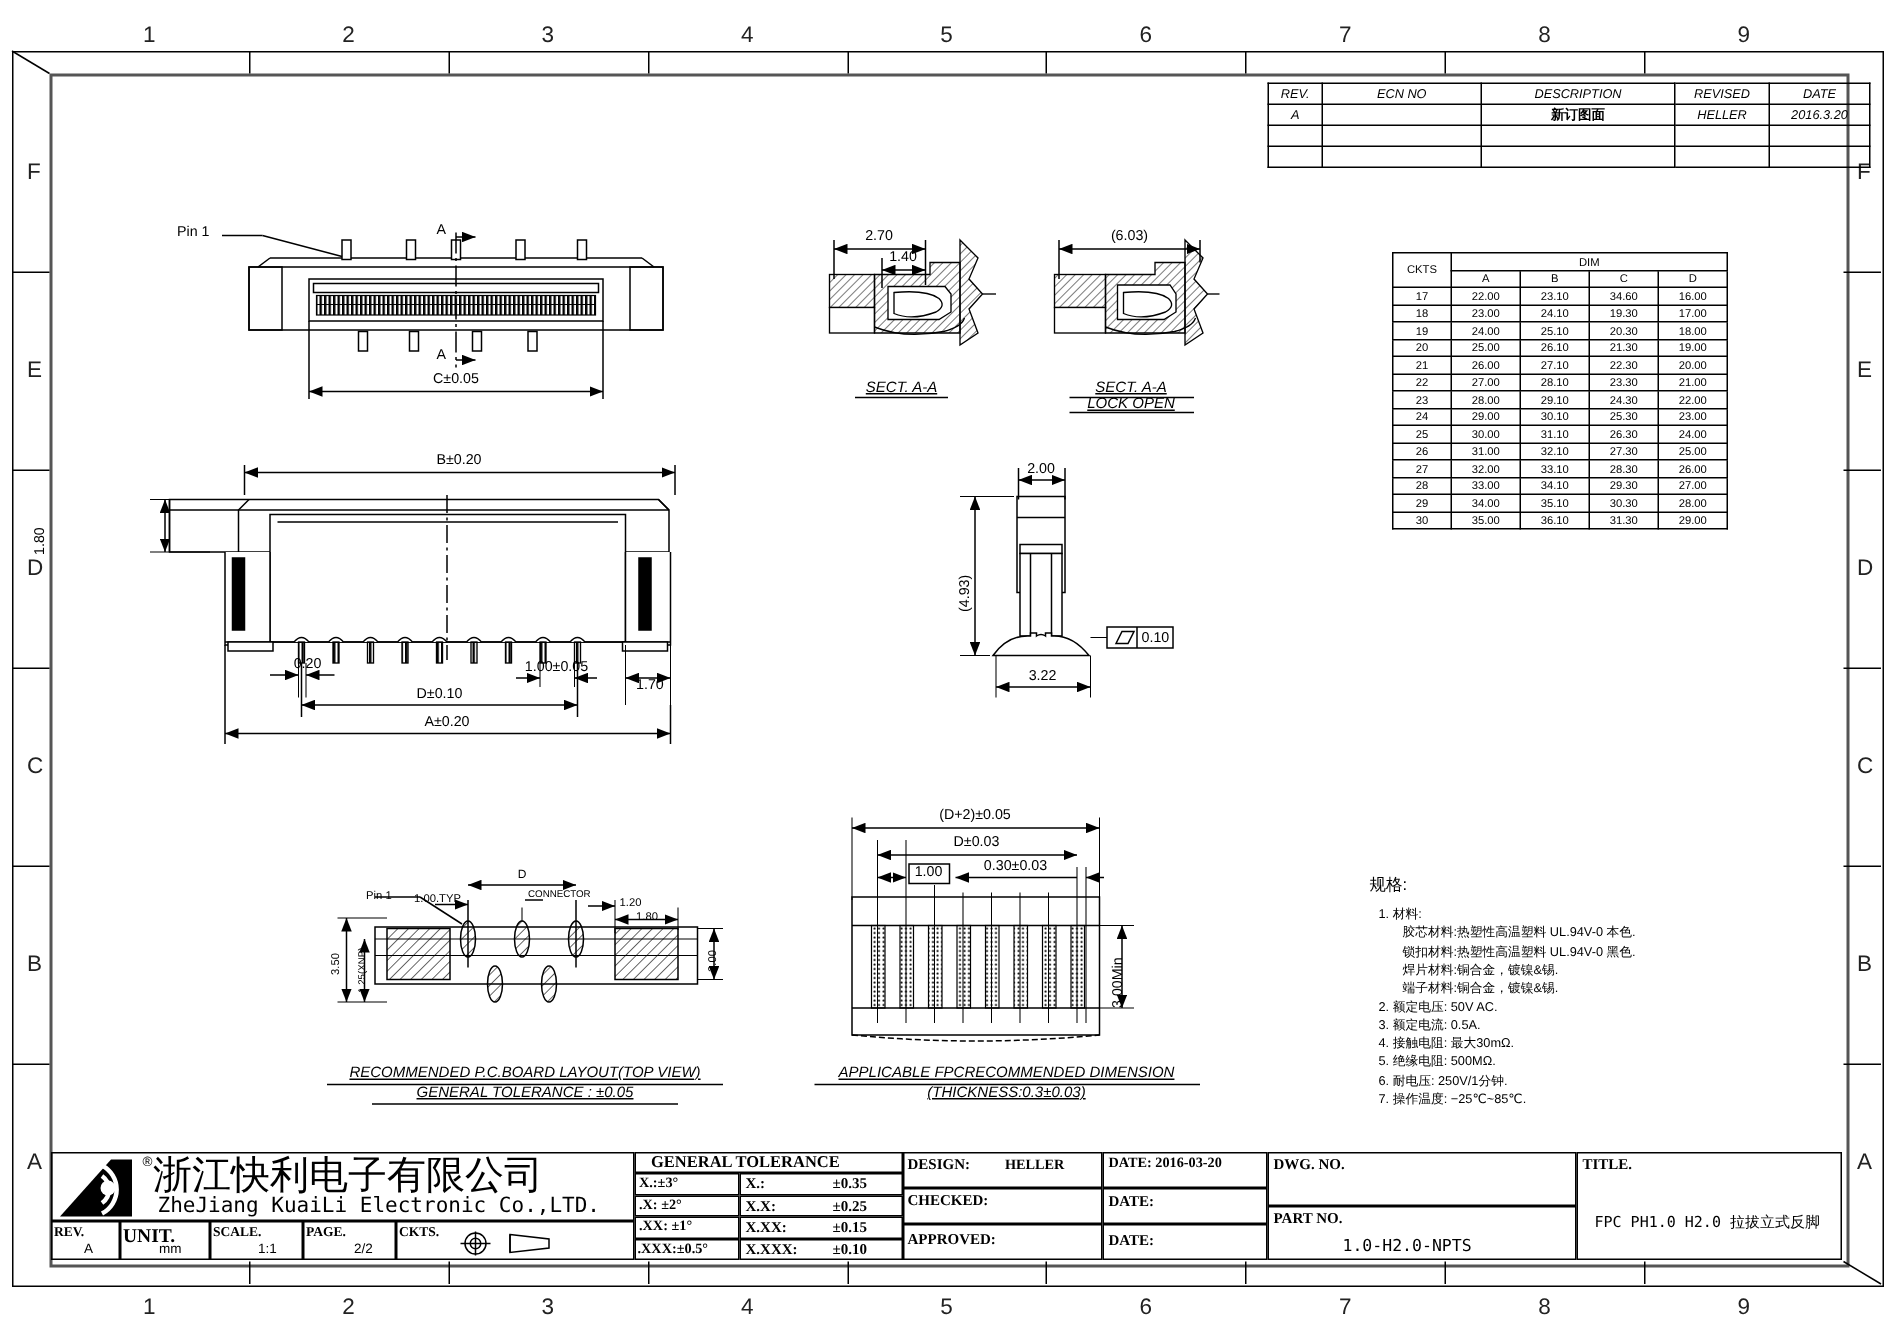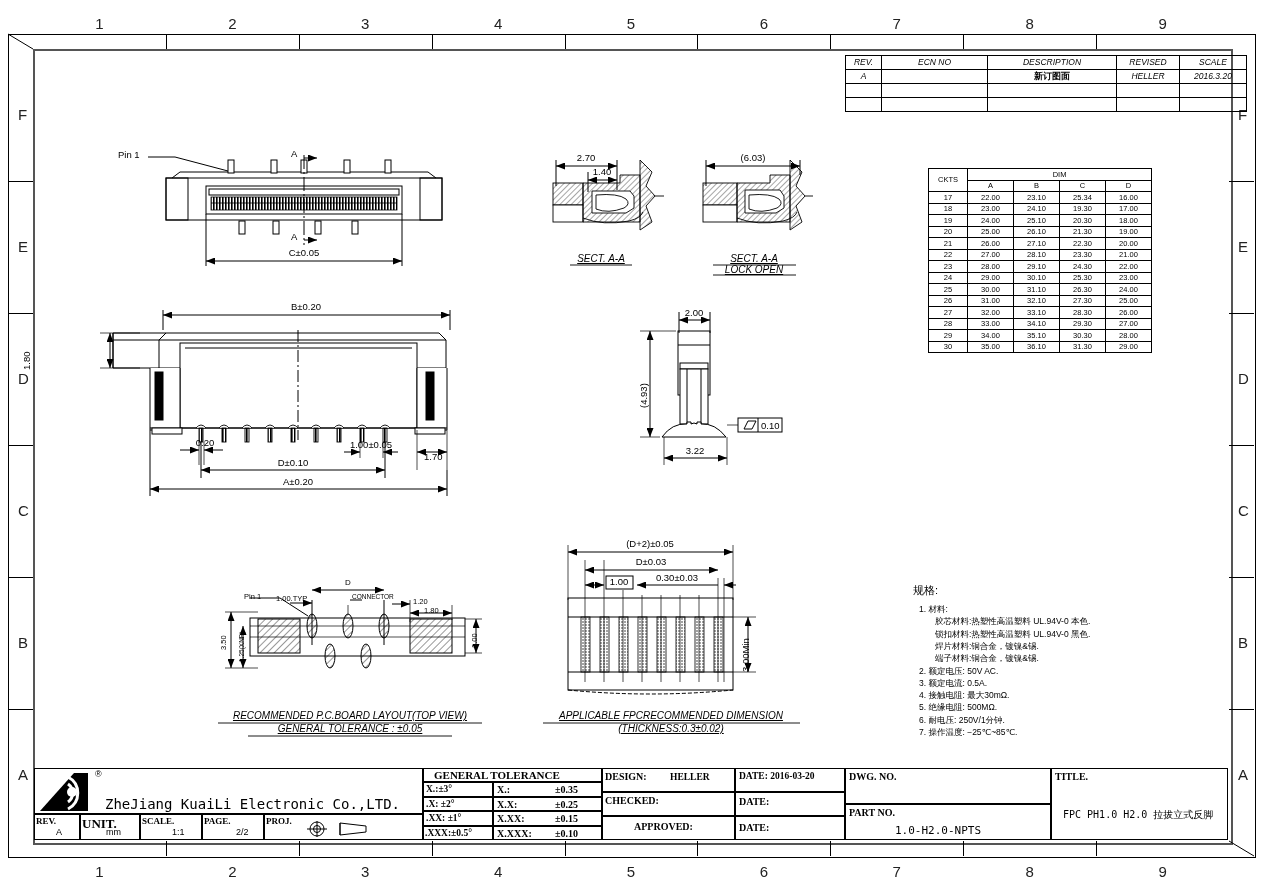--- a/index.html
+++ b/index.html
@@ -128,21 +128,21 @@
     <div class="ln h" style="left:1229px;top:709px;width:25px"></div>
   </div>
 
 <table class="grid" id="revTable">
   <tbody>
       <tr>
     <td class="hd" style="width:35px">REV.</td>
     <td class="hd" style="width:105px">ECN NO</td>
     <td class="hd" style="width:128px">DESCRIPTION</td>
     <td class="hd" style="width:62px">REVISED</td>
-    <td class="hd" style="width:66px">SCALE</td>
+    <td class="hd" style="width:66px">DATE</td>
   </tr>
   <tr>
     <td>A</td>
     <td></td>
     <td class="cn">新订图面</td>
     <td>HELLER</td>
     <td>2016.3.20</td>
   </tr>
   <tr>
     <td></td>
@@ -172,21 +172,21 @@
     <td class="dv">B</td>
     <td class="dv">C</td>
     <td class="dv">D</td>
   </tr>
   </tbody>
     <tbody id="dimBody">
       <tr>
         <td class="ck">17</td>
         <td class="dv">22.00</td>
         <td class="dv">23.10</td>
-        <td class="dv">25.34</td>
+        <td class="dv">34.60</td>
         <td class="dv">16.00</td>
       </tr>
       <tr>
         <td class="ck">18</td>
         <td class="dv">23.00</td>
         <td class="dv">24.10</td>
         <td class="dv">19.30</td>
         <td class="dv">17.00</td>
       </tr>
       <tr>
@@ -599,21 +599,21 @@
 <div class="txt" style="left:471px;top:648px;font-size:7.5px;transform:rotate(-90deg);transform-origin:left top">2.00</div>
 <div class="txt capt ctr" style="left:350px;top:711px">RECOMMENDED  P.C.BOARD  LAYOUT(TOP  VIEW)</div>
 <div class="txt capt ctr" style="left:350px;top:724px">GENERAL  TOLERANCE  :  ±0.05</div>
 
 <div class="txt dimtxt ctr" style="left:650px;top:539px">(D+2)±0.05</div>
 <div class="txt dimtxt ctr" style="left:651px;top:557px">D±0.03</div>
 <div class="txt dimtxt ctr" style="left:619px;top:577px">1.00</div>
 <div class="txt dimtxt ctr" style="left:677px;top:573px">0.30±0.03</div>
 <div class="txt dimtxt" style="left:741px;top:672px;transform:rotate(-90deg);transform-origin:left top">3.00Min</div>
 <div class="txt capt ctr" style="left:671px;top:711px">APPLICABLE  FPCRECOMMENDED  DIMENSION</div>
-<div class="txt capt ctr" style="left:671px;top:724px">(THICKNESS:0.3±0.02)</div>
+<div class="txt capt ctr" style="left:671px;top:724px">(THICKNESS:0.3±0.03)</div>
 
 <div class="abs" id="spec">
   <div class="hdr">规格:</div>
   <div style="padding-left:6px">
     <div>
       <span>1.&nbsp;</span><span>材料:</span>
     </div>
     <div class="sub" style="padding-left:16px">胶芯材料:热塑性高温塑料 UL.94V-0 本色.</div>
     <div class="sub" style="padding-left:16px">锁扣材料:热塑性高温塑料 UL.94V-0 黑色.</div>
     <div class="sub" style="padding-left:16px">焊片材料:铜合金，镀镍&amp;锡.</div>
@@ -630,40 +630,41 @@
 <div class="abs" id="tb">
 
   <div class="cell" style="left:0;top:0;width:389px;height:46px"></div>
   <svg class="abs" style="left:4px;top:3px;width:60px;height:42px">
     <polygon points="2,40 36,2 50,2 50,40" fill="#000"></polygon>
     <path d="M30 6 a18 18 0 0 1 0 32" fill="none" stroke="#fff" stroke-width="3"></path>
     <path d="M30 13 a11 11 0 0 1 0 18" fill="none" stroke="#fff" stroke-width="3"></path>
     <circle cx="34" cy="21" r="5" fill="#fff"></circle>
   </svg>
   <div class="txt" style="left:61px;top:2px;font-size:9px">®</div>
+  <div class="txt" style="left:68px;top:2px;font-size:26px">浙江快利电子有限公司</div>
   <div class="txt mono" style="left:71px;top:29px;font-size:14px">ZheJiang KuaiLi Electronic Co.,LTD.</div>
 
   <div class="cell" style="left:0;top:46px;width:46px;height:26px"></div>
   <div class="lbl" style="left:2px;top:48px;font-size:9px">REV.</div>
   <div class="val" style="left:22px;top:59px;font-size:9px">A</div>
 
   <div class="cell" style="left:46px;top:46px;width:60px;height:26px"></div>
   <div class="lbl" style="left:48px;top:48px;font-size:13px">UNIT.</div>
   <div class="val ital" style="left:72px;top:59px;font-size:9px">mm</div>
 
   <div class="cell" style="left:106px;top:46px;width:62px;height:26px"></div>
   <div class="lbl" style="left:108px;top:48px;font-size:9px">SCALE.</div>
   <div class="val ital" style="left:138px;top:59px;font-size:9px">1:1</div>
 
   <div class="cell" style="left:168px;top:46px;width:62px;height:26px"></div>
   <div class="lbl" style="left:170px;top:48px;font-size:9px">PAGE.</div>
   <div class="val ital" style="left:202px;top:59px;font-size:9px">2/2</div>
 
   <div class="cell" style="left:230px;top:46px;width:159px;height:26px"></div>
-  <div class="lbl" style="left:232px;top:48px;font-size:9px">PROJ.</div>
+  <div class="lbl" style="left:232px;top:48px;font-size:9px">CKTS.</div>
   <svg class="abs" style="left:272px;top:52px;width:86px;height:18px">
     <circle cx="11" cy="9" r="7" fill="none" stroke="#000"></circle>
     <circle cx="11" cy="9" r="3.5" fill="none" stroke="#000"></circle>
     <line x1="1" y1="9" x2="21" y2="9" stroke="#000"></line>
     <line x1="11" y1="1" x2="11" y2="17" stroke="#000"></line>
     <path d="M34 3 L60 6 L60 12 L34 15 Z" fill="none" stroke="#000"></path>
     <line x1="34" y1="3" x2="34" y2="15" stroke="#000"></line>
   </svg>
 
   <div class="cell" style="left:389px;top:0;width:179px;height:14px"></div>
@@ -688,21 +689,21 @@
   <div class="lbl" style="left:521px;top:30.5px;font-size:10px">±0.25</div>
   <div class="lbl" style="left:521px;top:45px;font-size:10px">±0.15</div>
   <div class="lbl" style="left:521px;top:59.5px;font-size:10px">±0.10</div>
 
   <div class="cell" style="left:568px;top:0;width:133px;height:24px"></div>
   <div class="lbl" style="left:571px;top:3px">DESIGN:</div>
   <div class="lbl" style="left:636px;top:4px;font-size:9.5px">HELLER</div>
   <div class="cell" style="left:568px;top:24px;width:133px;height:24px"></div>
   <div class="lbl" style="left:571px;top:27px">CHECKED:</div>
   <div class="cell" style="left:568px;top:48px;width:133px;height:24px"></div>
-  <div class="lbl" style="left:600px;top:53px">APPROVED:</div>
+  <div class="lbl" style="left:571px;top:53px">APPROVED:</div>
 
   <div class="cell" style="left:701px;top:0;width:110px;height:24px"></div>
   <div class="lbl" style="left:705px;top:3px;font-size:9.5px">
     <span>DATE:</span>
     <span>2016-03-20</span>
   </div>
   <div class="cell" style="left:701px;top:24px;width:110px;height:24px"></div>
   <div class="lbl" style="left:705px;top:28px">DATE:</div>
   <div class="cell" style="left:701px;top:48px;width:110px;height:24px"></div>
   <div class="lbl" style="left:705px;top:54px">DATE:</div>

